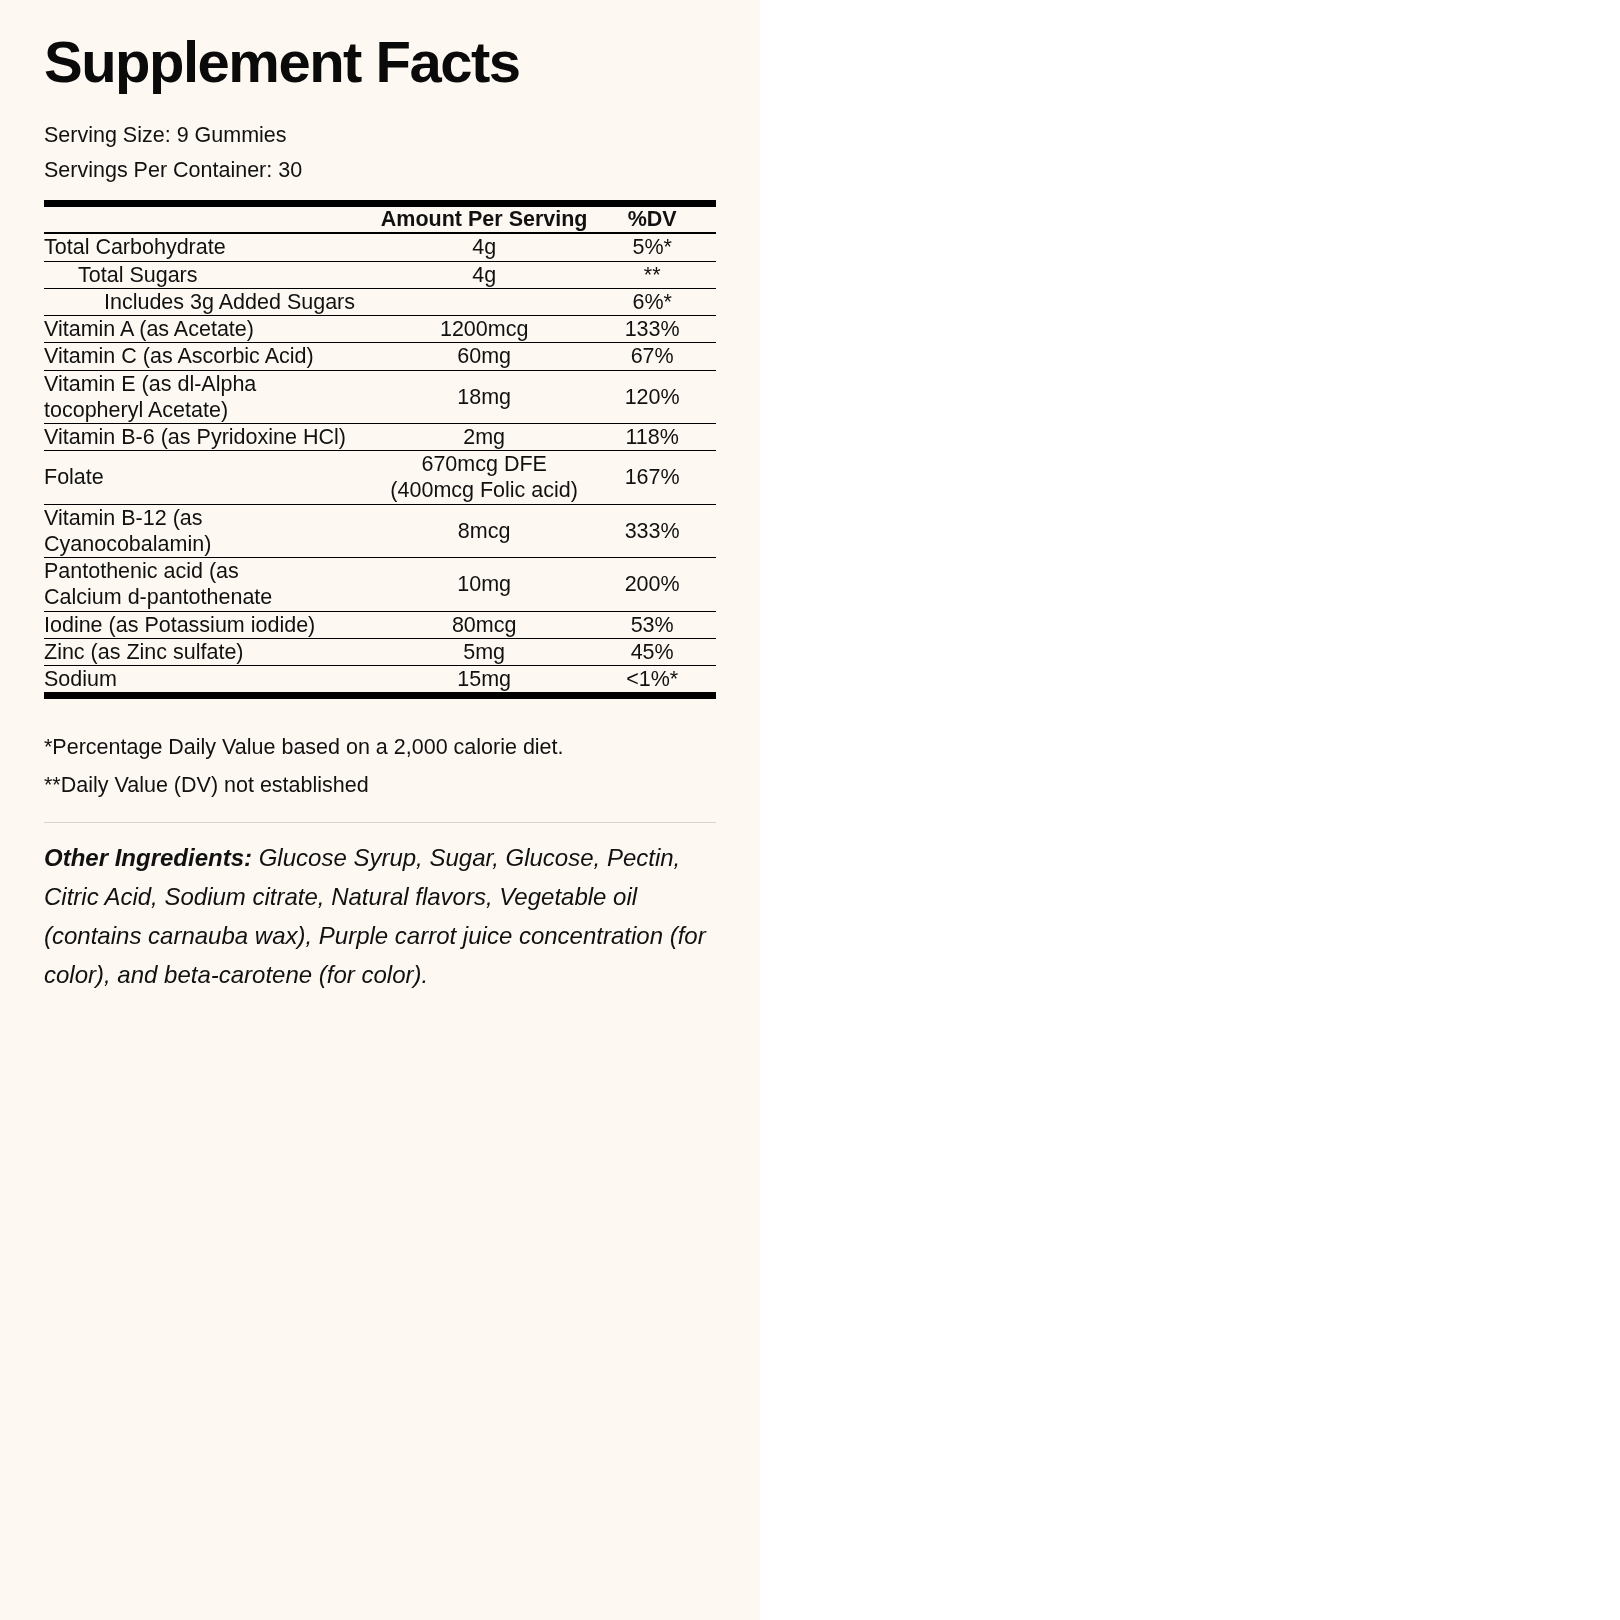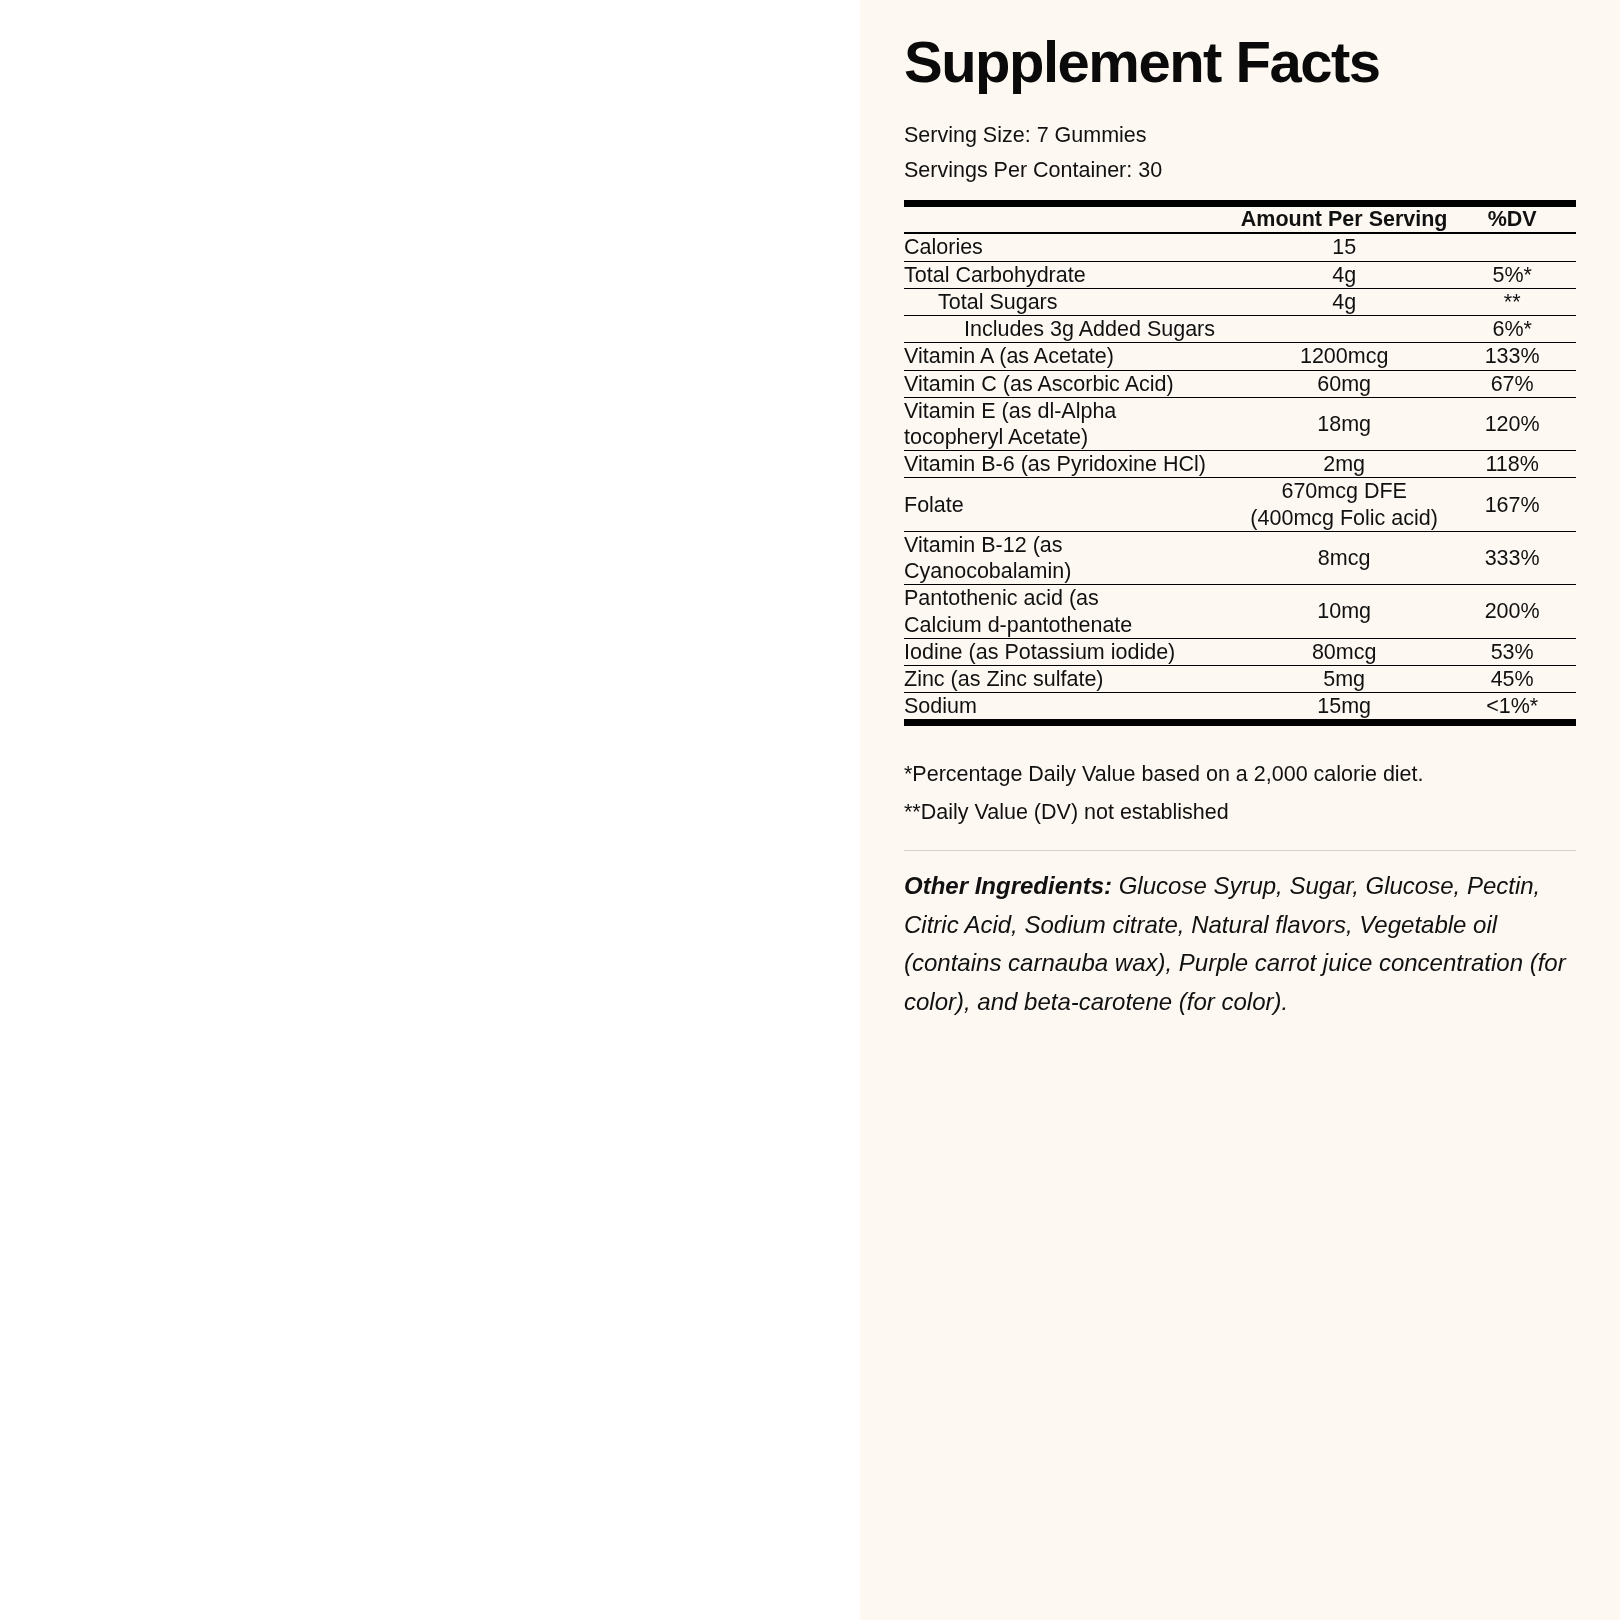--- a/index.html
+++ b/index.html
@@ -7,21 +7,21 @@
     margin: 0; padding: 0;
     width: 1620px; height: 1620px;
     background: #ffffff;
     font-family: "Liberation Sans", sans-serif;
   }
   .page {
     position: relative;
     width: 1620px; height: 1620px;
     background: #ffffff;
     display: flex;
-    justify-content: flex-end;
+    justify-content: flex-start;
   }
   .panel {
     width: 760px;
     background: #fdf8f1;
     height: 1620px;
     padding: 0 0 0 0;
     position: relative;
   }
   .inner {
     padding: 30px 44px 0 44px;
@@ -91,40 +91,35 @@
 </style>
 </head>
 <body>
 
 <div class="page">
   <div class="panel">
     <div class="inner">
 
       <h1 class="title">Supplement Facts</h1>
 
-      <div class="serving-line">Serving Size: 7 Gummies</div>
+      <div class="serving-line">Serving Size: 9 Gummies</div>
       <div class="serving-line">Servings Per Container: 30</div>
 
       <table class="sf">
         <tbody>
           <tr class="topbar">
             <td colspan="3"></td>
           </tr>
 
           <tr class="hdr">
             <td class="c-name"></td>
             <td class="c-amt">Amount Per Serving</td>
             <td class="c-dv">%DV</td>
           </tr>
 
-          <tr class="row">
-            <td class="c-name">Calories</td>
-            <td class="c-amt">15</td>
-            <td class="c-dv"></td>
-          </tr>
 
           <tr class="row">
             <td class="c-name">Total Carbohydrate</td>
             <td class="c-amt">4g</td>
             <td class="c-dv">5%*</td>
           </tr>
 
           <tr class="row">
             <td class="c-name indent1">Total Sugars</td>
             <td class="c-amt">4g</td>

